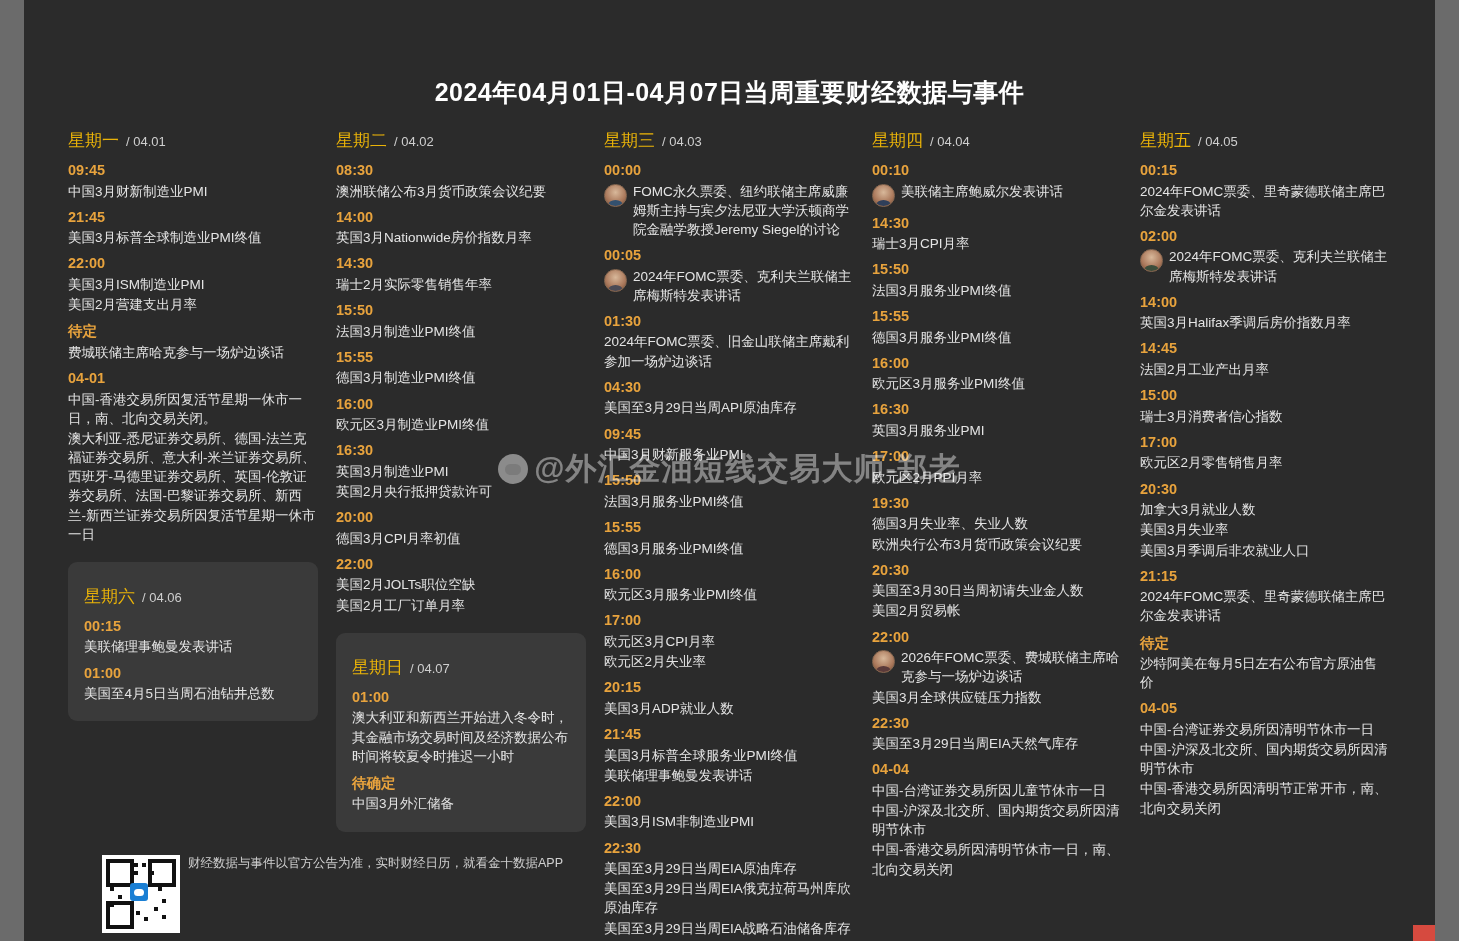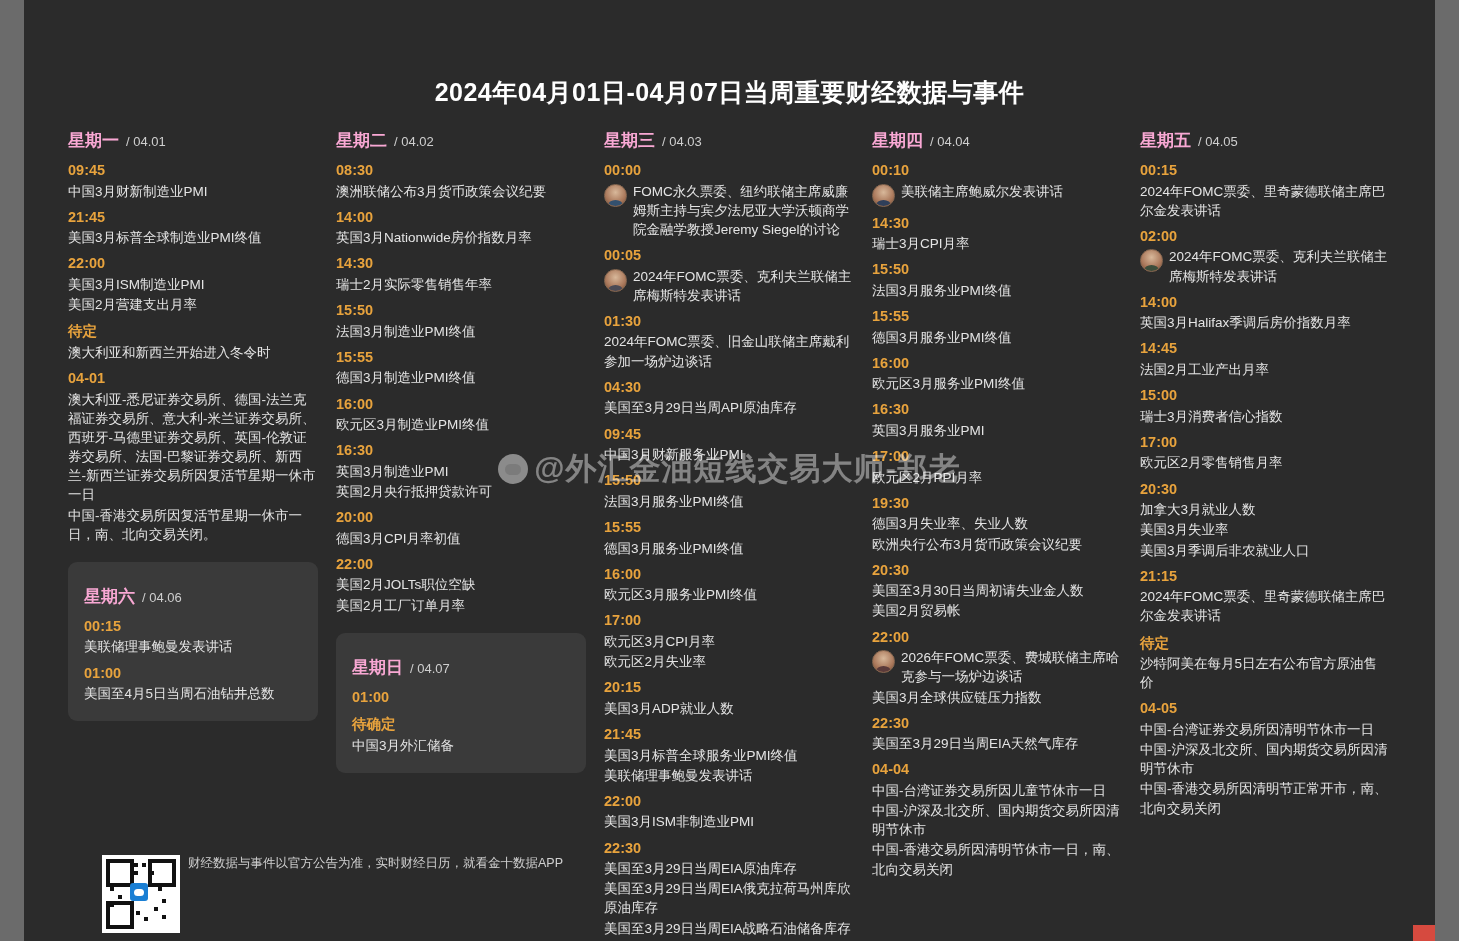--- a/index.html
+++ b/index.html
@@ -50,23 +50,23 @@
     box-sizing: border-box;
     padding-right: 18px;
   }
   .dayhead {
     display: flex;
     align-items: baseline;
     gap: 7px;
     margin-bottom: 9px;
   }
   .dayname {
-    color: #f9a8d4;
+    color: #eab308;
     font-size: 17px;
-    font-weight: bold;
+    font-weight: normal;
   }
   .daydate {
     color: #cfcfcf;
     font-size: 13px;
     margin-top: 14px;
   }
   .time {
     color: #e8a33d;
     font-size: 14.5px;
     font-weight: bold;
@@ -232,24 +232,24 @@
             <span class="daydate">/ 04.01</span>
           </div>
           <div class="time">09:45</div>
           <div class="evt">中国3月财新制造业PMI</div>
           <div class="time">21:45</div>
           <div class="evt">美国3月标普全球制造业PMI终值</div>
           <div class="time">22:00</div>
           <div class="evt">美国3月ISM制造业PMI</div>
           <div class="evt">美国2月营建支出月率</div>
           <div class="time pending">待定</div>
-          <div class="evt">澳大利亚和新西兰开始进入冬令时</div>
+          <div class="evt">费城联储主席哈克参与一场炉边谈话</div>
           <div class="time">04-01</div>
+          <div class="evt">中国-香港交易所因复活节星期一休市一日，南、北向交易关闭。</div>
           <div class="evt">澳大利亚-悉尼证券交易所、德国-法兰克福证券交易所、意大利-米兰证券交易所、西班牙-马德里证券交易所、英国-伦敦证券交易所、法国-巴黎证券交易所、新西兰-新西兰证券交易所因复活节星期一休市一日</div>
-          <div class="evt">中国-香港交易所因复活节星期一休市一日，南、北向交易关闭。</div>
           <div class="weekend-box">
             <div class="dayhead">
               <span class="dayname">星期六</span>
               <span class="daydate">/ 04.06</span>
             </div>
             <div class="time">00:15</div>
             <div class="evt">美联储理事鲍曼发表讲话</div>
             <div class="time">01:00</div>
             <div class="evt">美国至4月5日当周石油钻井总数</div>
           </div>
@@ -278,20 +278,21 @@
           <div class="evt">德国3月CPI月率初值</div>
           <div class="time">22:00</div>
           <div class="evt">美国2月JOLTs职位空缺</div>
           <div class="evt">美国2月工厂订单月率</div>
           <div class="weekend-box">
             <div class="dayhead">
               <span class="dayname">星期日</span>
               <span class="daydate">/ 04.07</span>
             </div>
             <div class="time">01:00</div>
+            <div class="evt">澳大利亚和新西兰开始进入冬令时，其金融市场交易时间及经济数据公布时间将较夏令时推迟一小时</div>
             <div class="time pending">待确定</div>
             <div class="evt">中国3月外汇储备</div>
           </div>
         </div>
         <div class="col">
           <div class="dayhead">
             <span class="dayname">星期三</span>
             <span class="daydate">/ 04.03</span>
           </div>
           <div class="time">00:00</div>

